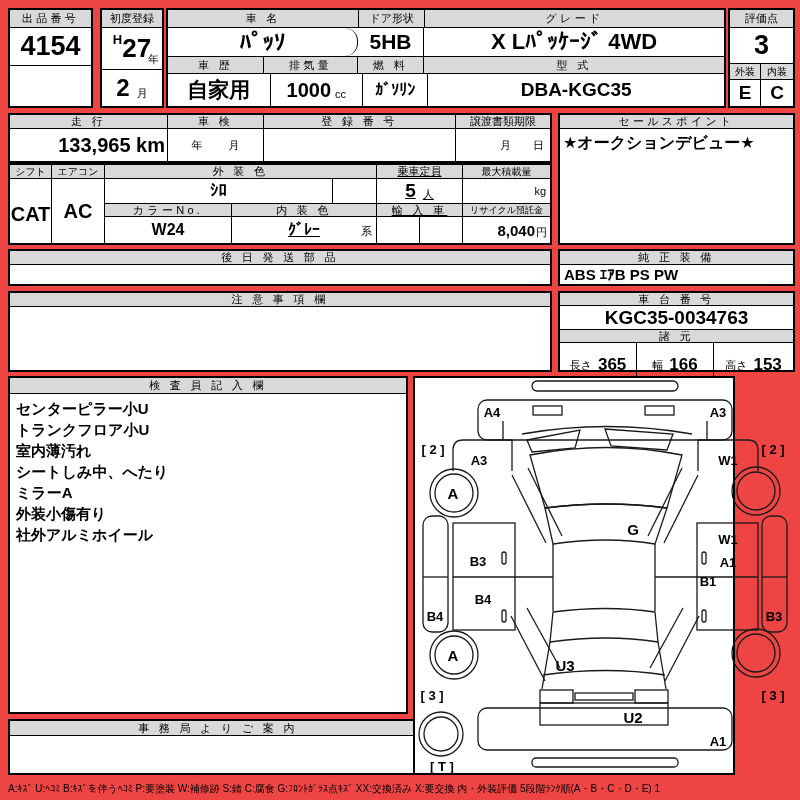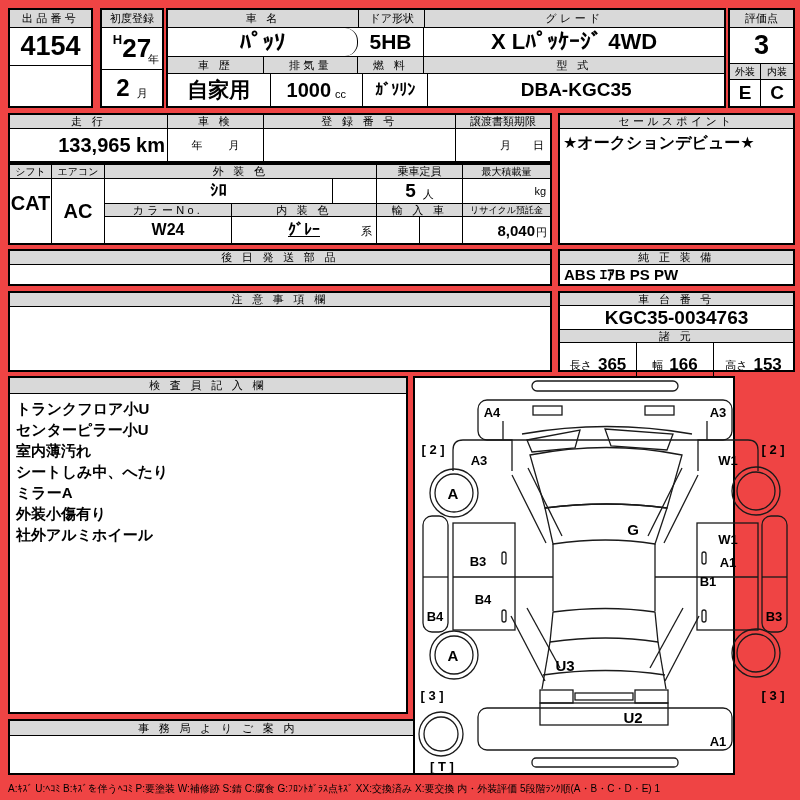--- a/index.html
+++ b/index.html
@@ -108,21 +108,21 @@
 
   <div class="box" style="left:558px; top:113px; width:237px; height:132px;">
     <div class="hdr" style="height:14px;">セールスポイント</div>
     <div style="padding:4px 3px; font-weight:bold; font-size:16px;">★オークションデビュー★</div>
   </div>
 
   <div class="box" style="left:8px; top:163px; width:544px; height:82px;">
     <div class="row" style="height:100%;">
       <div class="br" style="width:42px;">
         <div class="hdr" style="height:14px; letter-spacing:0; font-size:10px;">シフト</div>
-        <div class="cell bold" style="height:48px; font-size:20px;">CAT</div>
+        <div class="cell bold" style="height:48px; font-size:20px;margin-top:11px;">CAT</div>
       </div>
       <div class="br" style="width:53px;">
         <div class="hdr" style="height:14px; letter-spacing:0; font-size:10px;">エアコン</div>
         <div class="cell bold" style="height:64px; font-size:20px;">AC</div>
       </div>
       <div class="br" style="width:272px;">
         <div class="hdr" style="height:14px;">外 装 色</div>
         <div class="row bb" style="height:25px;">
           <div class="cell br bold" style="width:228px; font-size:17px;">ｼﾛ</div>
           <div class="cell" style="width:43px;"></div>
@@ -132,21 +132,21 @@
           <div class="hdr" style="width:144px; height:100%;">内 装 色</div>
         </div>
         <div class="row" style="height:26px;">
           <div class="cell br bold" style="width:127px; font-size:16px;">W24</div>
           <div class="cell" style="width:144px;text-decoration:underline;">
             <span class="bold" style="font-size:16px;">ｸﾞﾚｰ</span>
             <span class="sm" style="position:absolute; right:4px; bottom:4px;">系</span>
           </div>
         </div>
       </div>
-      <div class="br" style="width:86px;">
+      <div class="br" style="width:86px;text-decoration:underline;">
         <div class="hdr" style="height:14px; letter-spacing:0;">乗車定員</div>
         <div class="cell bb" style="height:25px;">
           <span class="bold" style="font-size:19px;">5</span>
           <span class="sm" style="margin-left:7px; margin-top:7px;">人</span>
         </div>
         <div class="hdr" style="height:13px;">輸 入 車</div>
         <div class="row" style="height:26px;">
           <div class="cell br" style="width:43px;"></div>
           <div class="cell" style="width:42px;"></div>
         </div>
@@ -192,22 +192,22 @@
       <div class="cell" style="width:79px;text-decoration:underline;">
         <span class="sm">高さ</span>
         <span class="bold" style="font-size:17px; margin-left:6px;">153</span>
       </div>
     </div>
   </div>
 
   <div class="box" style="left:8px; top:376px; width:400px; height:338px;">
     <div class="hdr" style="height:16px;">検 査 員 記 入 欄</div>
     <div style="padding:4px 6px; font-weight:bold; font-size:15px; line-height:21px;">
+      <div>センターピラー小U</div>
       <div>トランクフロア小U</div>
-      <div>センターピラー小U</div>
       <div>室内薄汚れ</div>
       <div>シートしみ中、へたり</div>
       <div>ミラーA</div>
       <div>外装小傷有り</div>
       <div>社外アルミホイール</div>
     </div>
   </div>
 
   <div class="box" style="left:8px; top:719px; width:420px; height:56px;">
     <div class="hdr" style="height:15px;">事 務 局 よ り ご 案 内</div>

